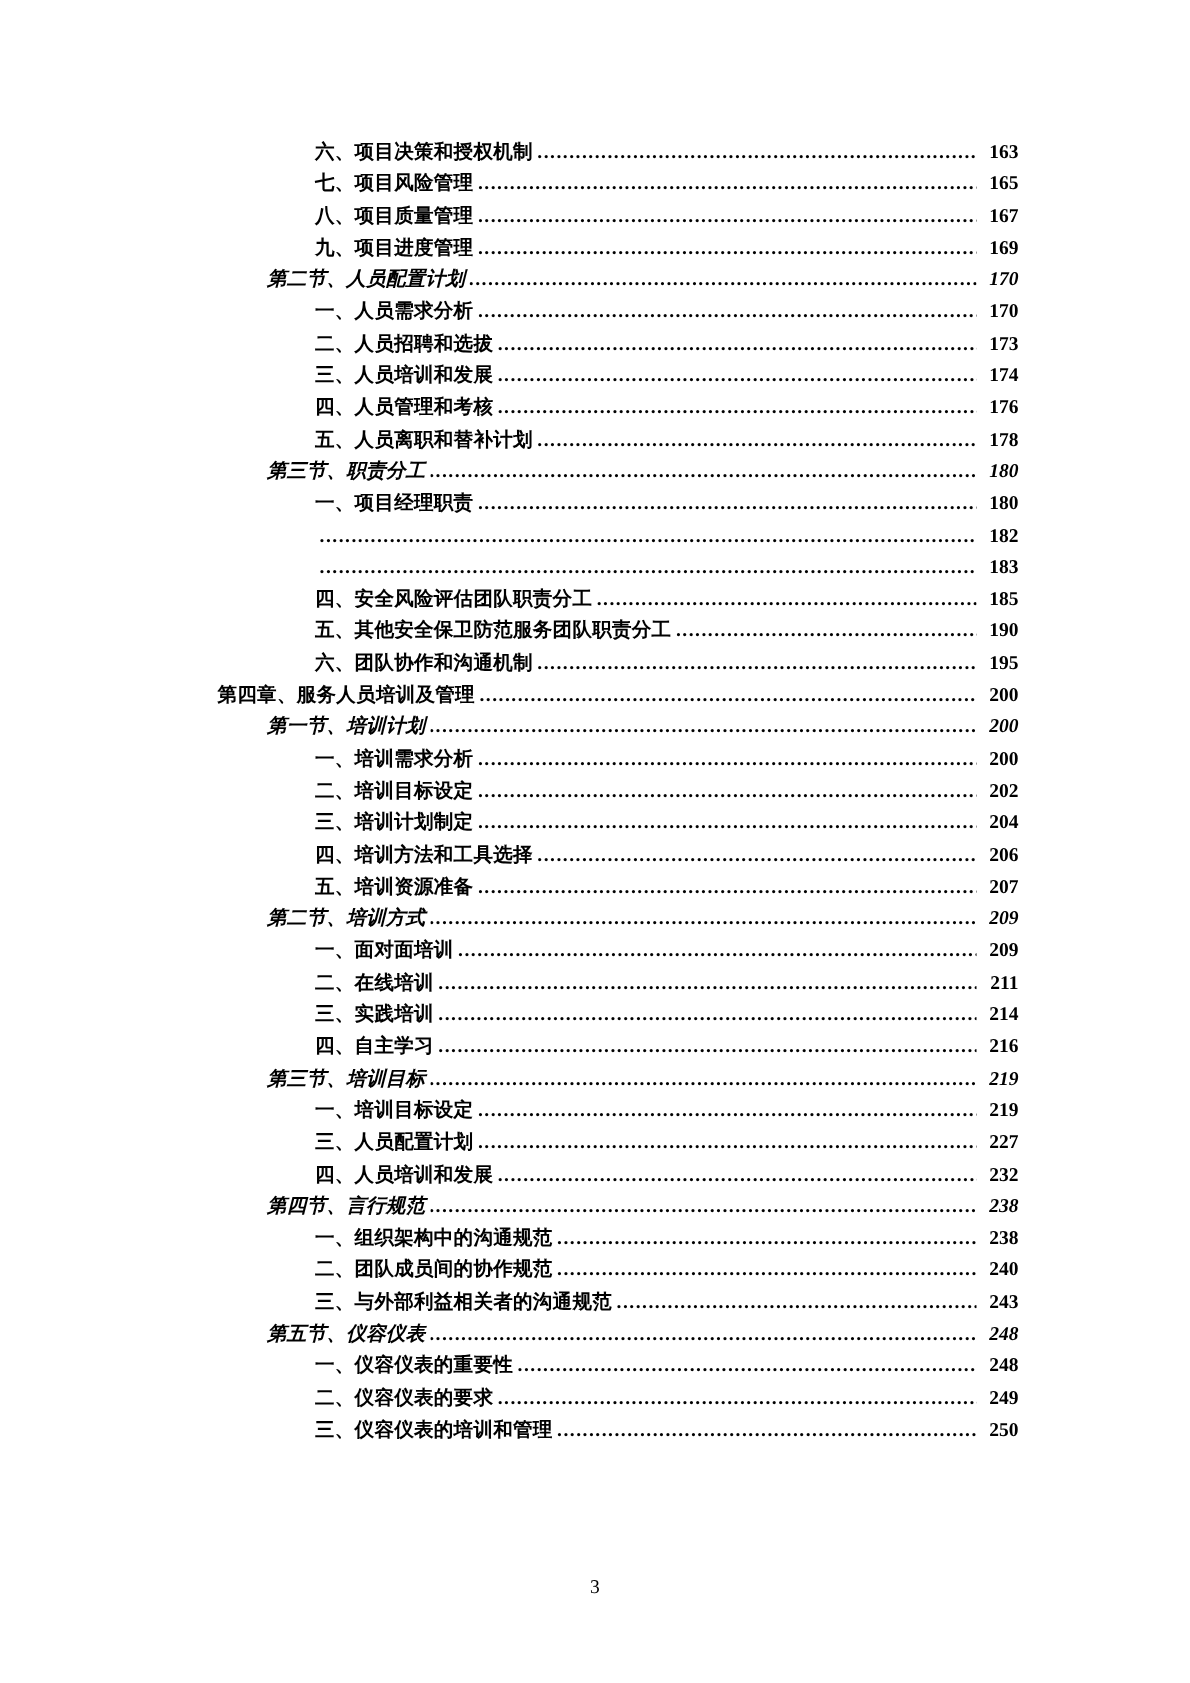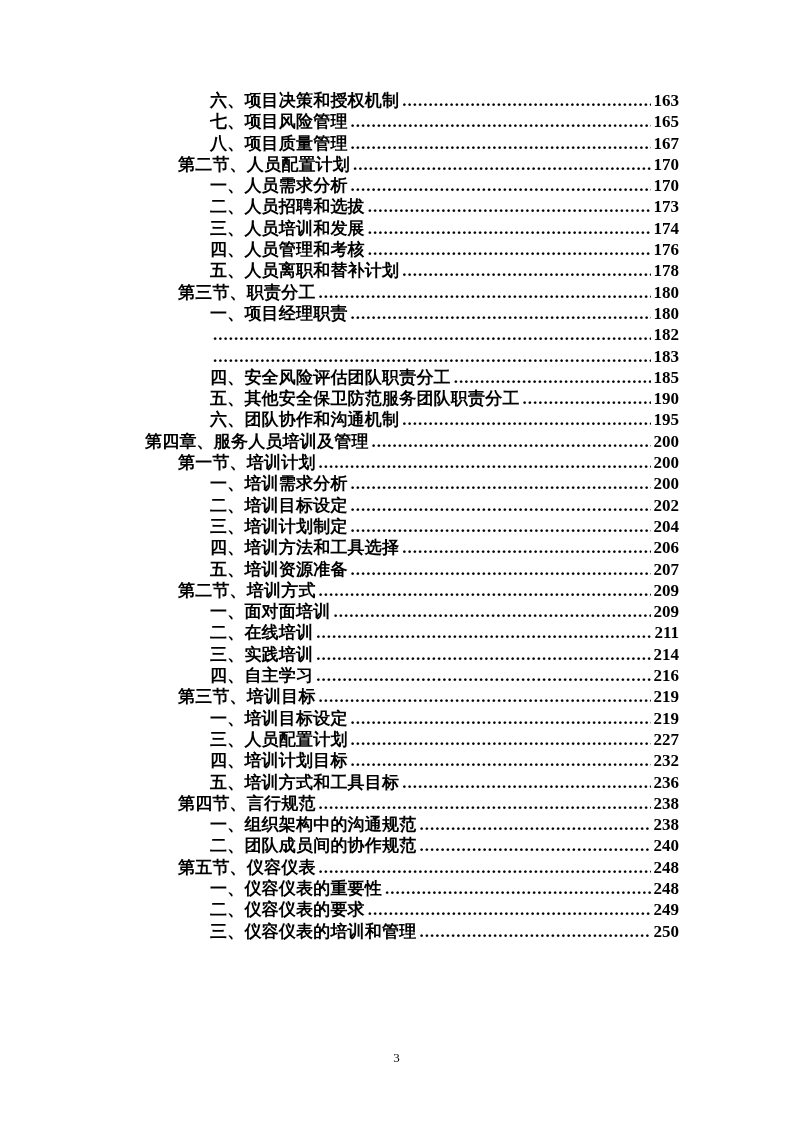--- a/index.html
+++ b/index.html
@@ -26,26 +26,26 @@
     position: absolute;
     top: 90px;
     left: 145px;
     right: 114px;
   }
   .toc-row {
     display: flex;
     align-items: baseline;
     height: 21.3px;
     line-height: 21.3px;
-    font-size: 17px;
+    font-size: 13px;
     font-weight: bold;
     white-space: nowrap;
   }
   .toc-row.level-0 { padding-left: 0; }
-  .toc-row.level-1 { padding-left: 33px; }
+  .toc-row.level-1 { padding-left: 33px; font-style: italic; }
   .toc-row.level-2 { padding-left: 65px; }
   .toc-title {
     flex: 0 0 auto;
     letter-spacing: 0.2px;
   }
   .toc-leader {
     flex: 1 1 auto;
     overflow: hidden;
     white-space: nowrap;
     margin: 0 2px 0 3px;
@@ -84,20 +84,25 @@
       <div class="toc-row level-2">
     <span class="toc-title">七、项目风险管理</span>
     <span class="toc-leader"></span>
     <span class="toc-page">165</span>
   </div>
       <div class="toc-row level-2">
     <span class="toc-title">八、项目质量管理</span>
     <span class="toc-leader"></span>
     <span class="toc-page">167</span>
   </div>
+      <div class="toc-row level-2">
+    <span class="toc-title">九、项目进度管理</span>
+    <span class="toc-leader"></span>
+    <span class="toc-page">169</span>
+  </div>
       <div class="toc-row level-1">
     <span class="toc-title">第二节、人员配置计划</span>
     <span class="toc-leader"></span>
     <span class="toc-page">170</span>
   </div>
       <div class="toc-row level-2">
     <span class="toc-title">一、人员需求分析</span>
     <span class="toc-leader"></span>
     <span class="toc-page">170</span>
   </div>
@@ -223,43 +228,43 @@
     <span class="toc-title">一、培训目标设定</span>
     <span class="toc-leader"></span>
     <span class="toc-page">219</span>
   </div>
       <div class="toc-row level-2">
     <span class="toc-title">三、人员配置计划</span>
     <span class="toc-leader"></span>
     <span class="toc-page">227</span>
   </div>
       <div class="toc-row level-2">
-    <span class="toc-title">四、培训计划目标</span>
+    <span class="toc-title">四、人员培训和发展</span>
     <span class="toc-leader"></span>
     <span class="toc-page">232</span>
   </div>
-      <div class="toc-row level-2">
-    <span class="toc-title">五、培训方式和工具目标</span>
-    <span class="toc-leader"></span>
-    <span class="toc-page">236</span>
-  </div>
       <div class="toc-row level-1">
     <span class="toc-title">第四节、言行规范</span>
     <span class="toc-leader"></span>
     <span class="toc-page">238</span>
   </div>
       <div class="toc-row level-2">
     <span class="toc-title">一、组织架构中的沟通规范</span>
     <span class="toc-leader"></span>
     <span class="toc-page">238</span>
   </div>
       <div class="toc-row level-2">
     <span class="toc-title">二、团队成员间的协作规范</span>
     <span class="toc-leader"></span>
     <span class="toc-page">240</span>
+  </div>
+      <div class="toc-row level-2">
+    <span class="toc-title">三、与外部利益相关者的沟通规范</span>
+    <span class="toc-leader"></span>
+    <span class="toc-page">243</span>
   </div>
       <div class="toc-row level-1">
     <span class="toc-title">第五节、仪容仪表</span>
     <span class="toc-leader"></span>
     <span class="toc-page">248</span>
   </div>
       <div class="toc-row level-2">
     <span class="toc-title">一、仪容仪表的重要性</span>
     <span class="toc-leader"></span>
     <span class="toc-page">248</span>

